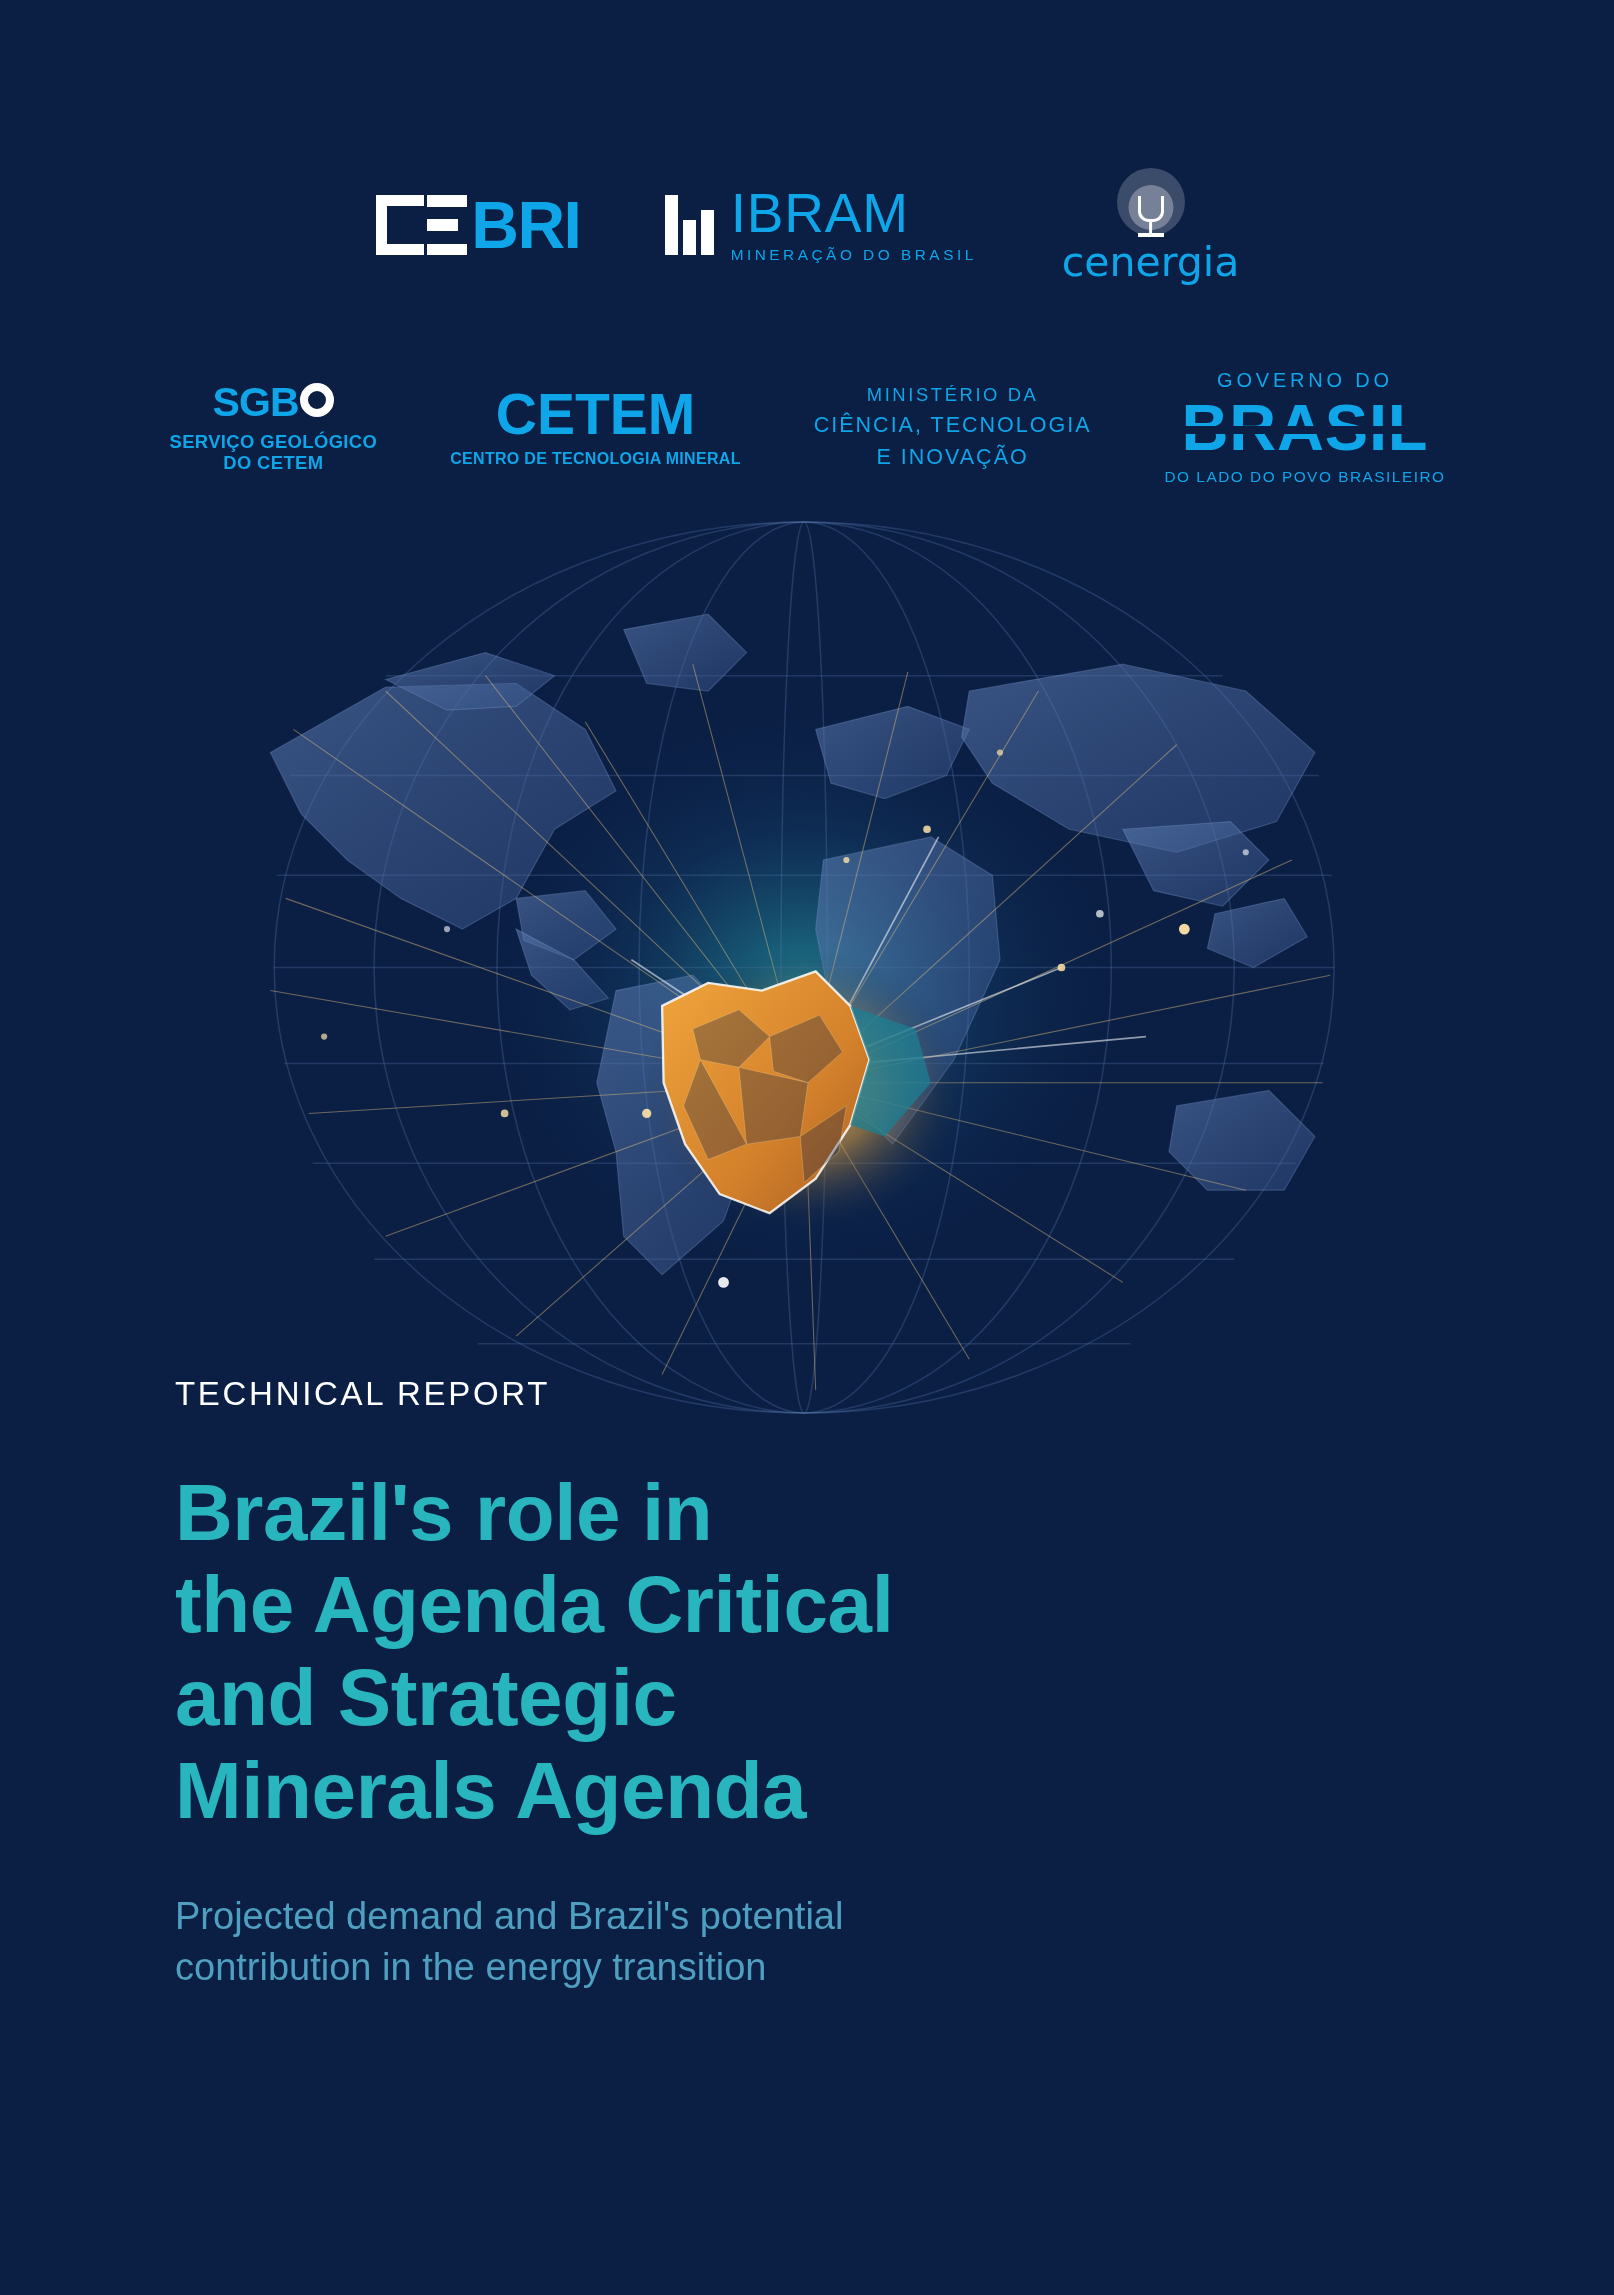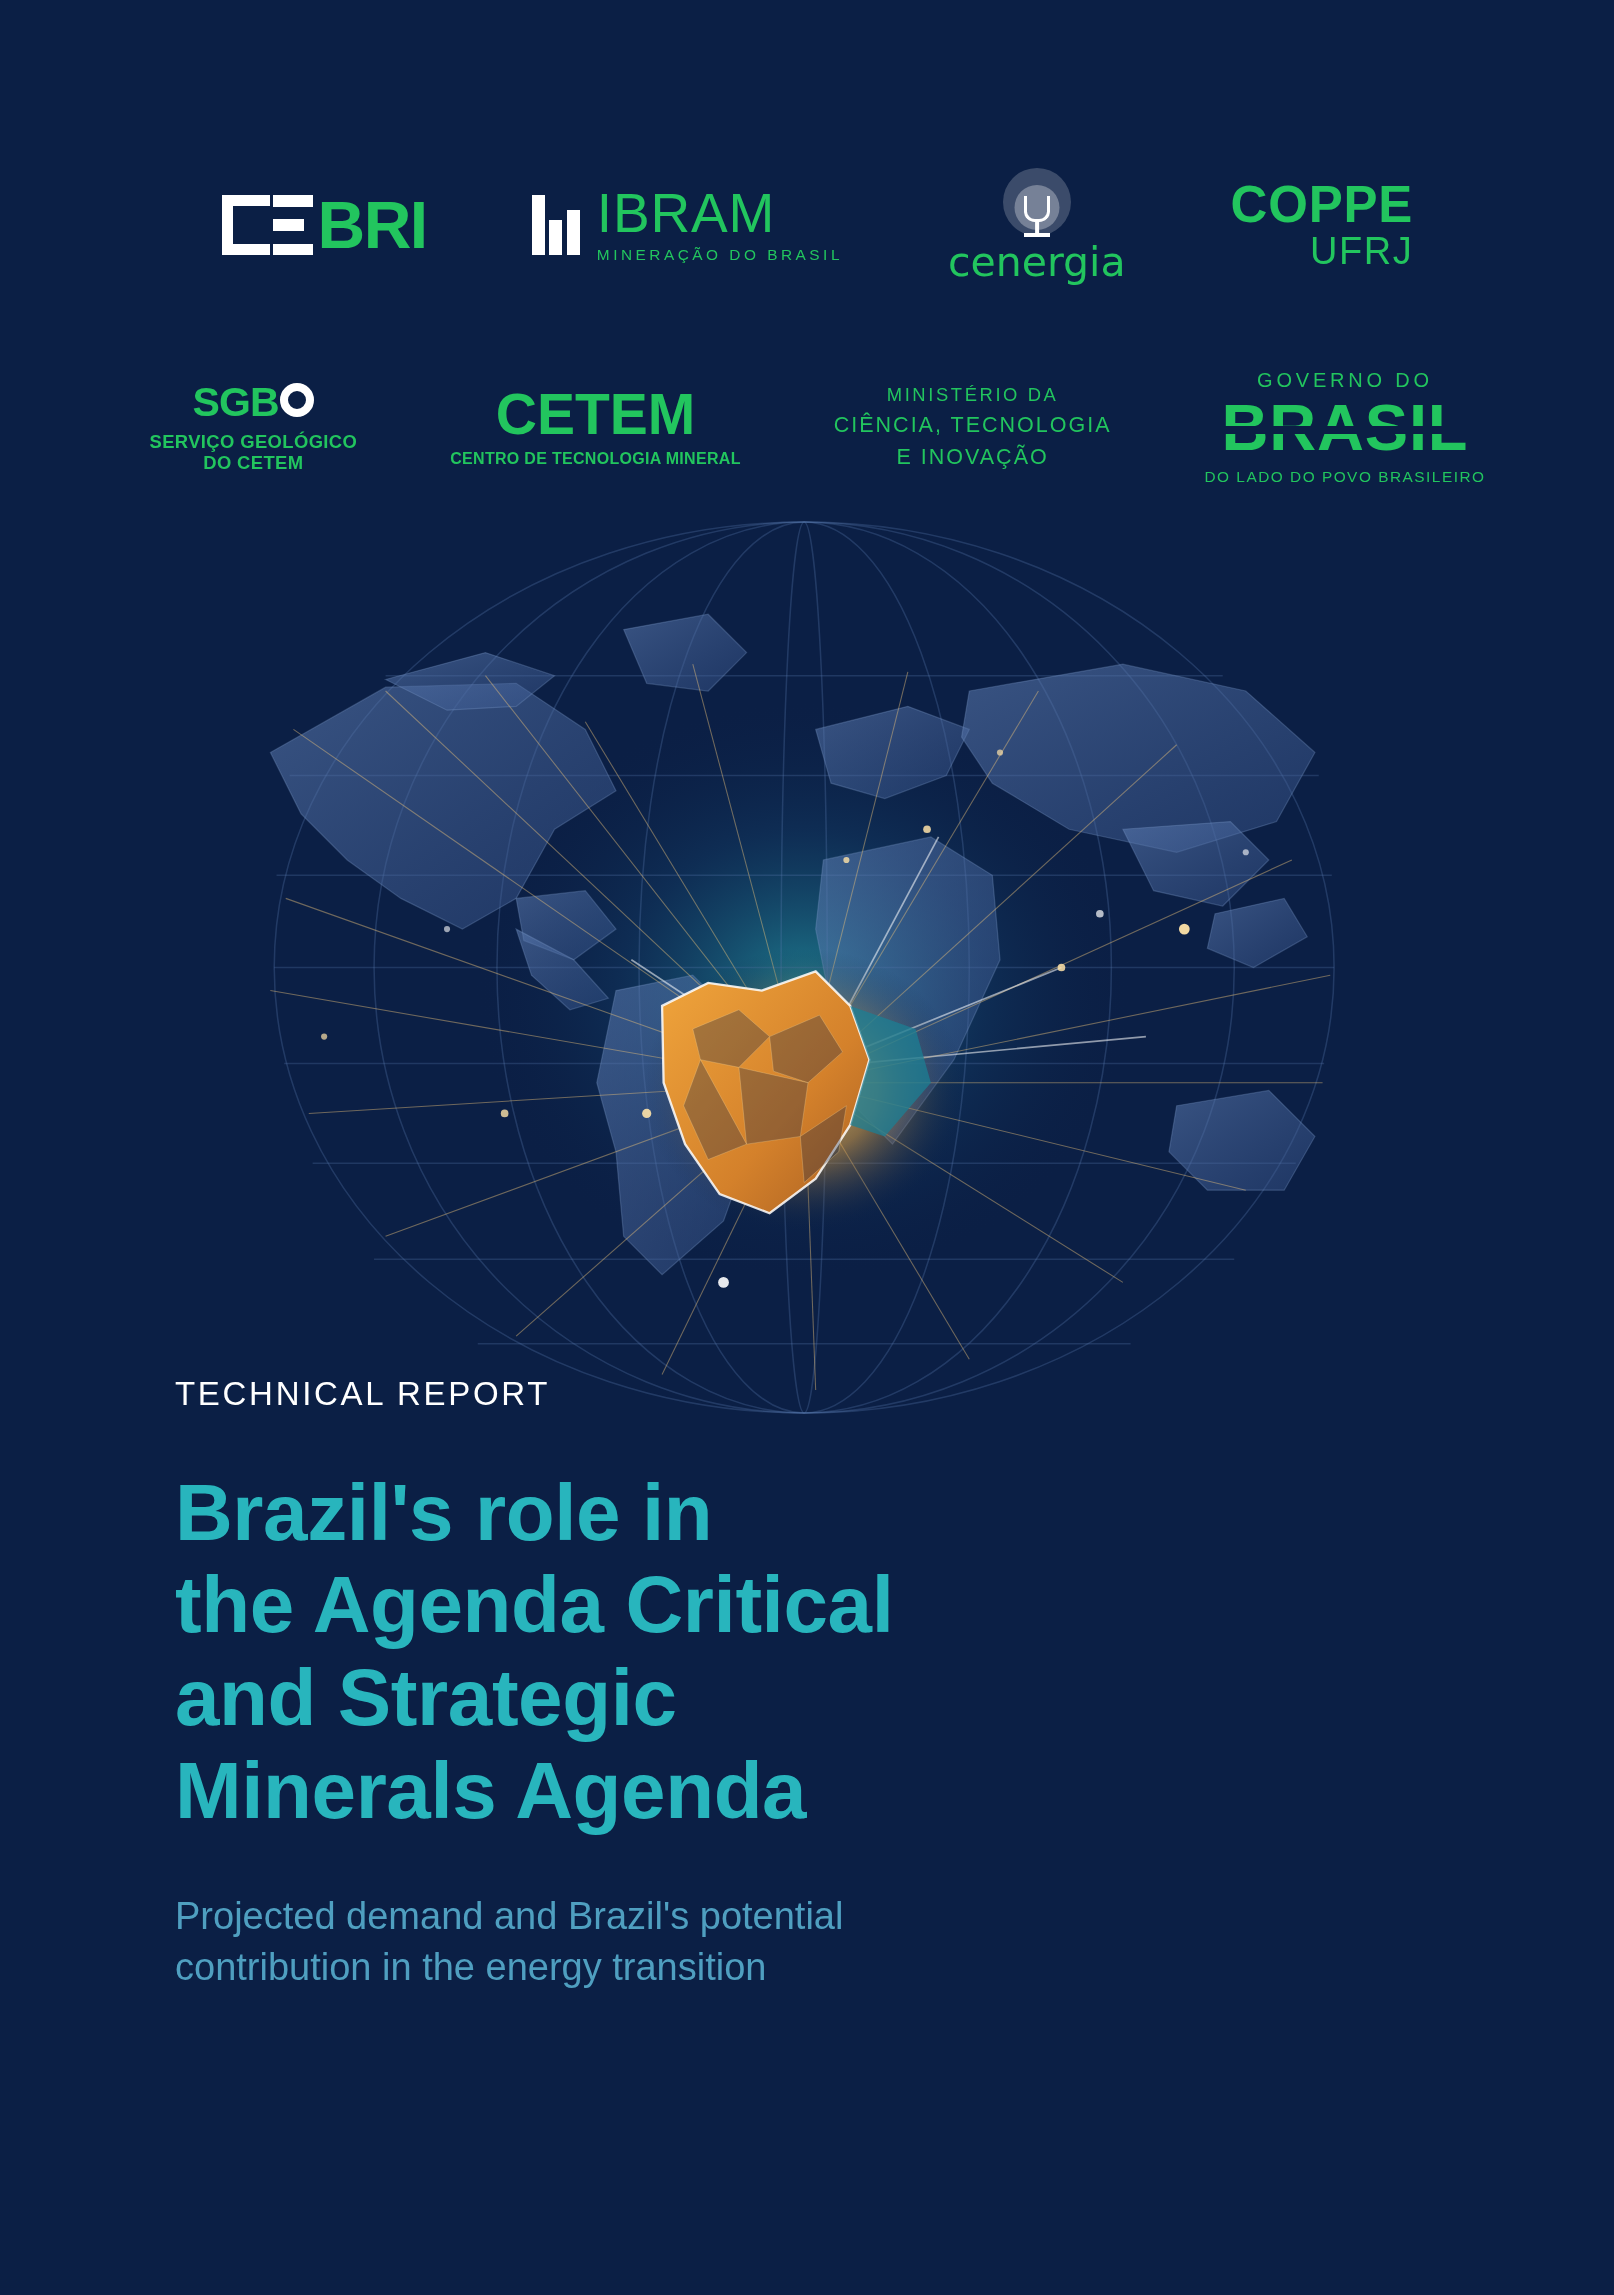--- a/index.html
+++ b/index.html
@@ -33,22 +33,21 @@
     align-items: center;
   }
   .logo-row-1 { top: 165px; gap: 85px; }
   .logo-row-2 { top: 369px; gap: 73px; }
 
   .logo {
     display: flex;
     flex-direction: column;
     align-items: center;
     justify-content: center;
-    color: #22c55e;
-    margin-left: 20px;
+    color: #0ea5e9;
   }
 
   
   .logo-cebri .word {
     font-size: 66px;
     font-weight: 700;
     letter-spacing: -1.5px;
     line-height: 1;
     display: flex;
     align-items: center;
@@ -363,24 +362,20 @@
       <div class="cenergia-mark">
         <span class="bulb"></span>
         <span class="bulb2"></span>
         <span class="filament"></span>
         <span class="stem"></span>
         <span class="base"></span>
       </div>
       <div class="cenergia-word">cenergia</div>
     </div>
 
-    <div class="logo logo-coppe">
-      <div class="coppe-main">COPPE</div>
-      <div class="coppe-sub">UFRJ</div>
-    </div>
 
   </div>
 
   <div class="logo-row logo-row-2">
 
     <div class="logo logo-sgb">
       <div class="sgb-mark">
         <span>SGB</span>
           <span class="sgb-ring"></span>
       </div>

